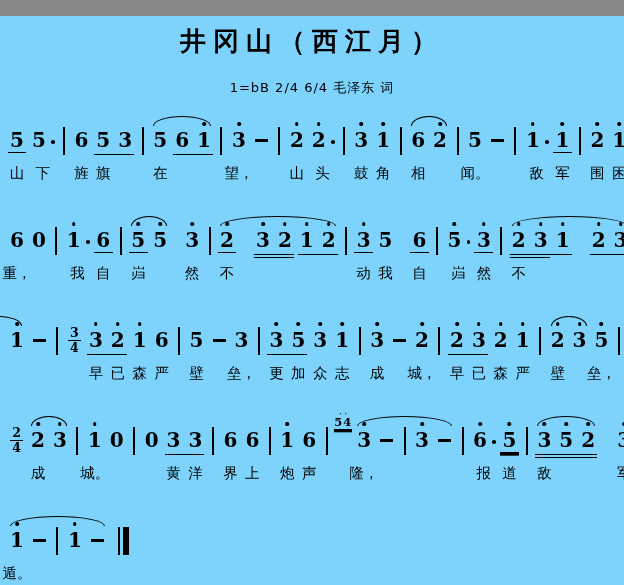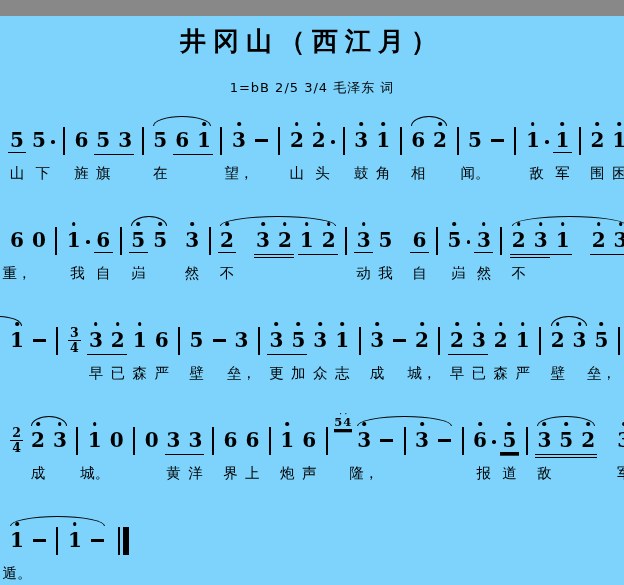--- a/index.html
+++ b/index.html
@@ -50,21 +50,21 @@
          font-family:"DejaVu Serif",serif;}
   .gdigits{font-family:"DejaVu Serif",serif;font-weight:bold;font-size:11.5px;
            line-height:13px;letter-spacing:1px;border-bottom:1.4px solid #000;}
   .gu2{box-shadow:0 2.3px 0 #000;}
 </style>
 </head>
 <body>
 
 <div class="page">
   <div class="title">井冈山（西江月）</div>
-  <div class="subtitle">1=bB 2/5 3/4 毛泽东 词</div>
+  <div class="subtitle">1=bB 2/4 6/4 毛泽东 词</div>
   <div class="lines" id="lines">
       <div class="mline">
         <div class="unit">
           <div class="nrow">
             <span class="dg u1">5</span>
           </div>
           <div class="lyr">山</div>
         </div>
         <div class="unit">
           <div class="nrow">

